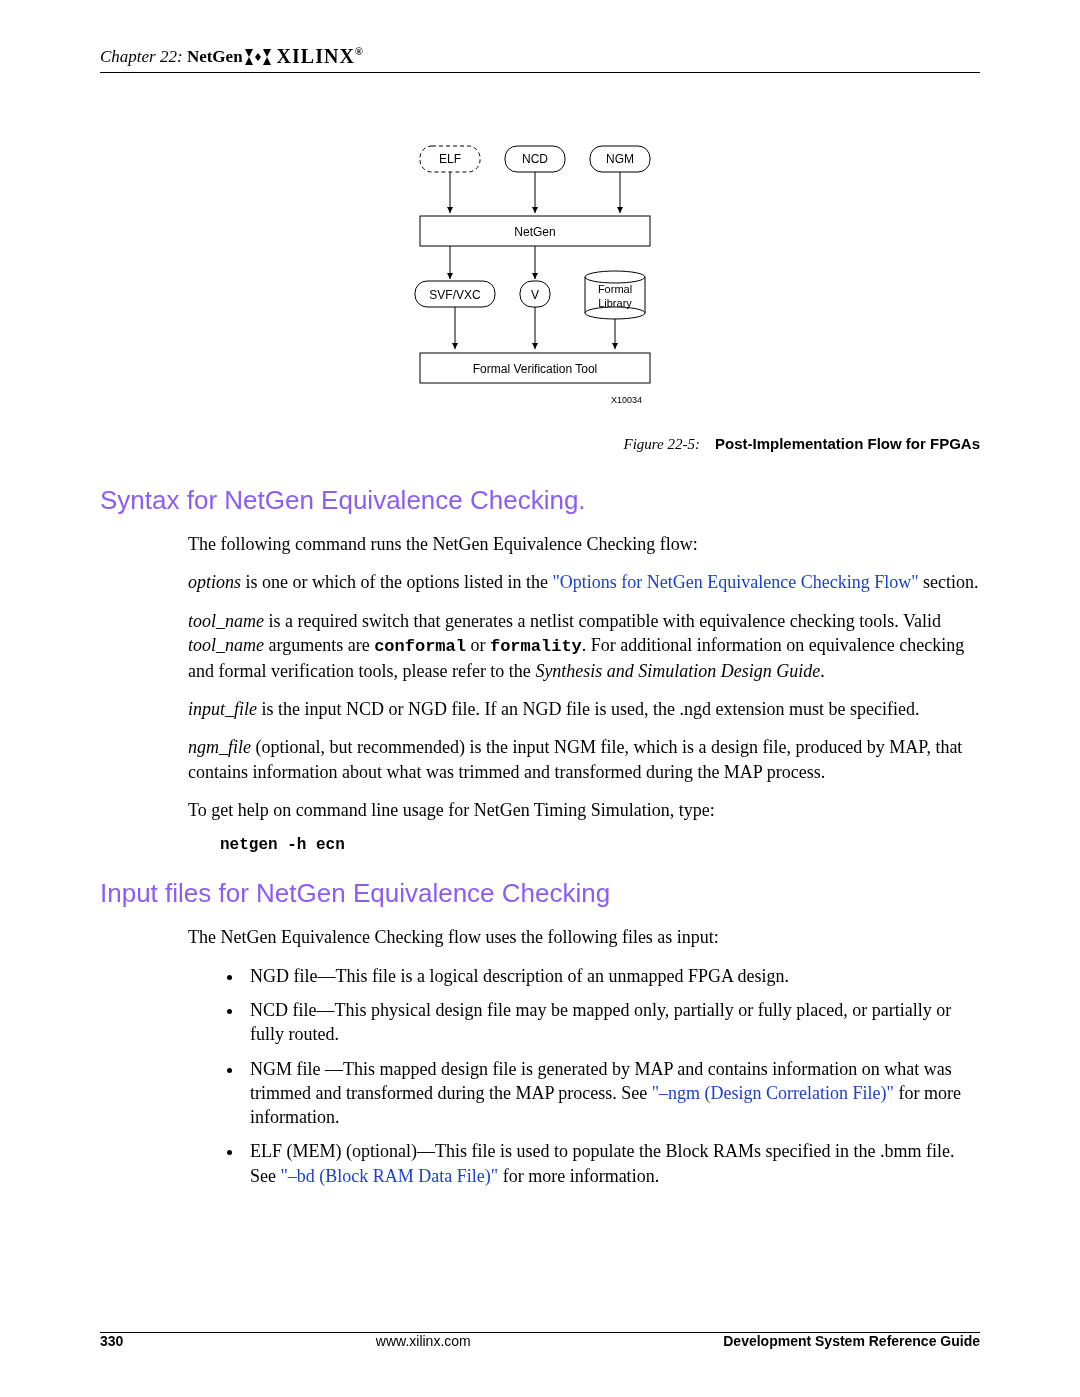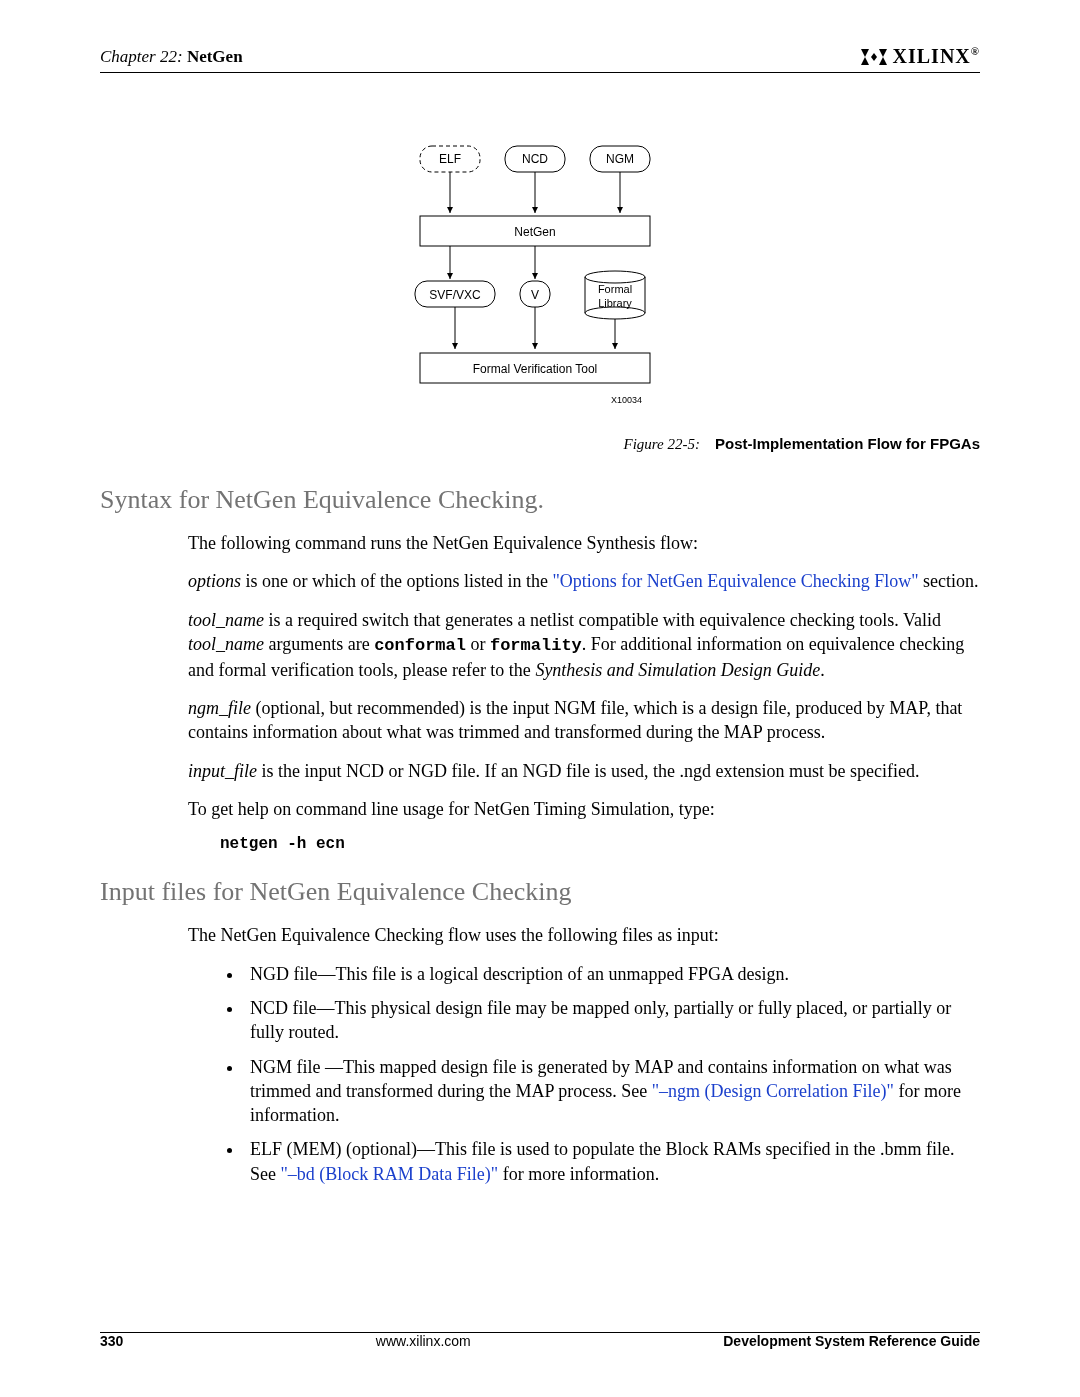--- a/index.html
+++ b/index.html
@@ -7,21 +7,21 @@
     width: 1080px;
     height: 1397px;
     background: #fff;
     font-family: "Palatino Linotype", "Book Antiqua", Palatino, Georgia, serif;
     color: #000;
     position: relative;
     padding: 45px 100px 50px 100px;
   }
   .header {
     display: flex;
-    justify-content: space-between;
+    justify-content: flex-start;
     align-items: center;
     border-bottom: 1px solid #000;
     padding-bottom: 4px;
     margin-bottom: 68px;
   }
   .chapter-label {
     font-style: italic;
     font-size: 17px;
   }
   .chapter-bold { font-weight: bold; font-style: normal; }
@@ -37,24 +37,24 @@
   .figure-area {
     text-align: center;
     margin-bottom: 32px;
   }
   .diagram-svg { display: block; margin: 0 auto 14px auto; }
   .fig-caption { font-size: 15px; text-align: right; }
   .fig-caption .fig-label { font-style: italic; }
   .fig-caption .fig-title { font-family: Arial, Helvetica, sans-serif; font-weight: bold; font-size: 15px; }
 
   .section-heading {
-    font-family: Liberation Serif, serif;
+    font-family: Liberation Sans, sans-serif;
     font-size: 26px;
     font-weight: normal;
-    color: #737373;
+    color: #8b5cf6;
     margin-bottom: 16px;
     margin-top: 24px;
   }
   .body-indent { margin-left: 88px; }
   .para { font-size: 18px; line-height: 1.35; margin-bottom: 14px; }
   .code-line {
     font-family: "Courier New", monospace;
     font-size: 16px;
     font-weight: bold;
     margin-left: 32px;
@@ -150,32 +150,32 @@
   </svg>
   <div class="fig-caption">
     <span class="fig-label">Figure 22-5:</span>
     &nbsp;&nbsp;
     <span class="fig-title">Post-Implementation Flow for FPGAs</span>
   </div>
 </div>
 
 <h2 class="section-heading">Syntax for NetGen Equivalence Checking.</h2>
 <div class="body-indent">
-  <p class="para">The following command runs the NetGen Equivalence Synthesis flow:</p>
+  <p class="para">The following command runs the NetGen Equivalence Checking flow:</p>
   <p class="para">
     <span class="ital">options</span><span> is one or which of the options listed in the </span><span class="link-span">"Options for NetGen Equivalence Checking Flow"</span><span> section.</span>
   </p>
   <p class="para">
     <span class="ital">tool_name</span><span> is a required switch that generates a netlist compatible with equivalence checking tools. Valid </span><span class="ital">tool_name</span><span> arguments are </span><span class="mono-inline">conformal</span><span> or </span><span class="mono-inline">formality</span><span>. For additional information on equivalence checking and formal verification tools, please refer to the </span><span class="ital">Synthesis and Simulation Design Guide</span><span>.</span>
   </p>
   <p class="para">
+    <span class="ital">input_file</span><span> is the input NCD or NGD file. If an NGD file is used, the .ngd extension must be specified.</span>
+  </p>
+  <p class="para">
     <span class="ital">ngm_file</span><span> (optional, but recommended) is the input NGM file, which is a design file, produced by MAP, that contains information about what was trimmed and transformed during the MAP process.</span>
-  </p>
-  <p class="para">
-    <span class="ital">input_file</span><span> is the input NCD or NGD file. If an NGD file is used, the .ngd extension must be specified.</span>
   </p>
   <p class="para">To get help on command line usage for NetGen Timing Simulation, type:</p>
   <div class="code-line">netgen -h ecn</div>
 </div>
 
 <h2 class="section-heading">Input files for NetGen Equivalence Checking</h2>
 <div class="body-indent">
   <p class="para">The NetGen Equivalence Checking flow uses the following files as input:</p>
   <ul class="bullets">
     <li>

